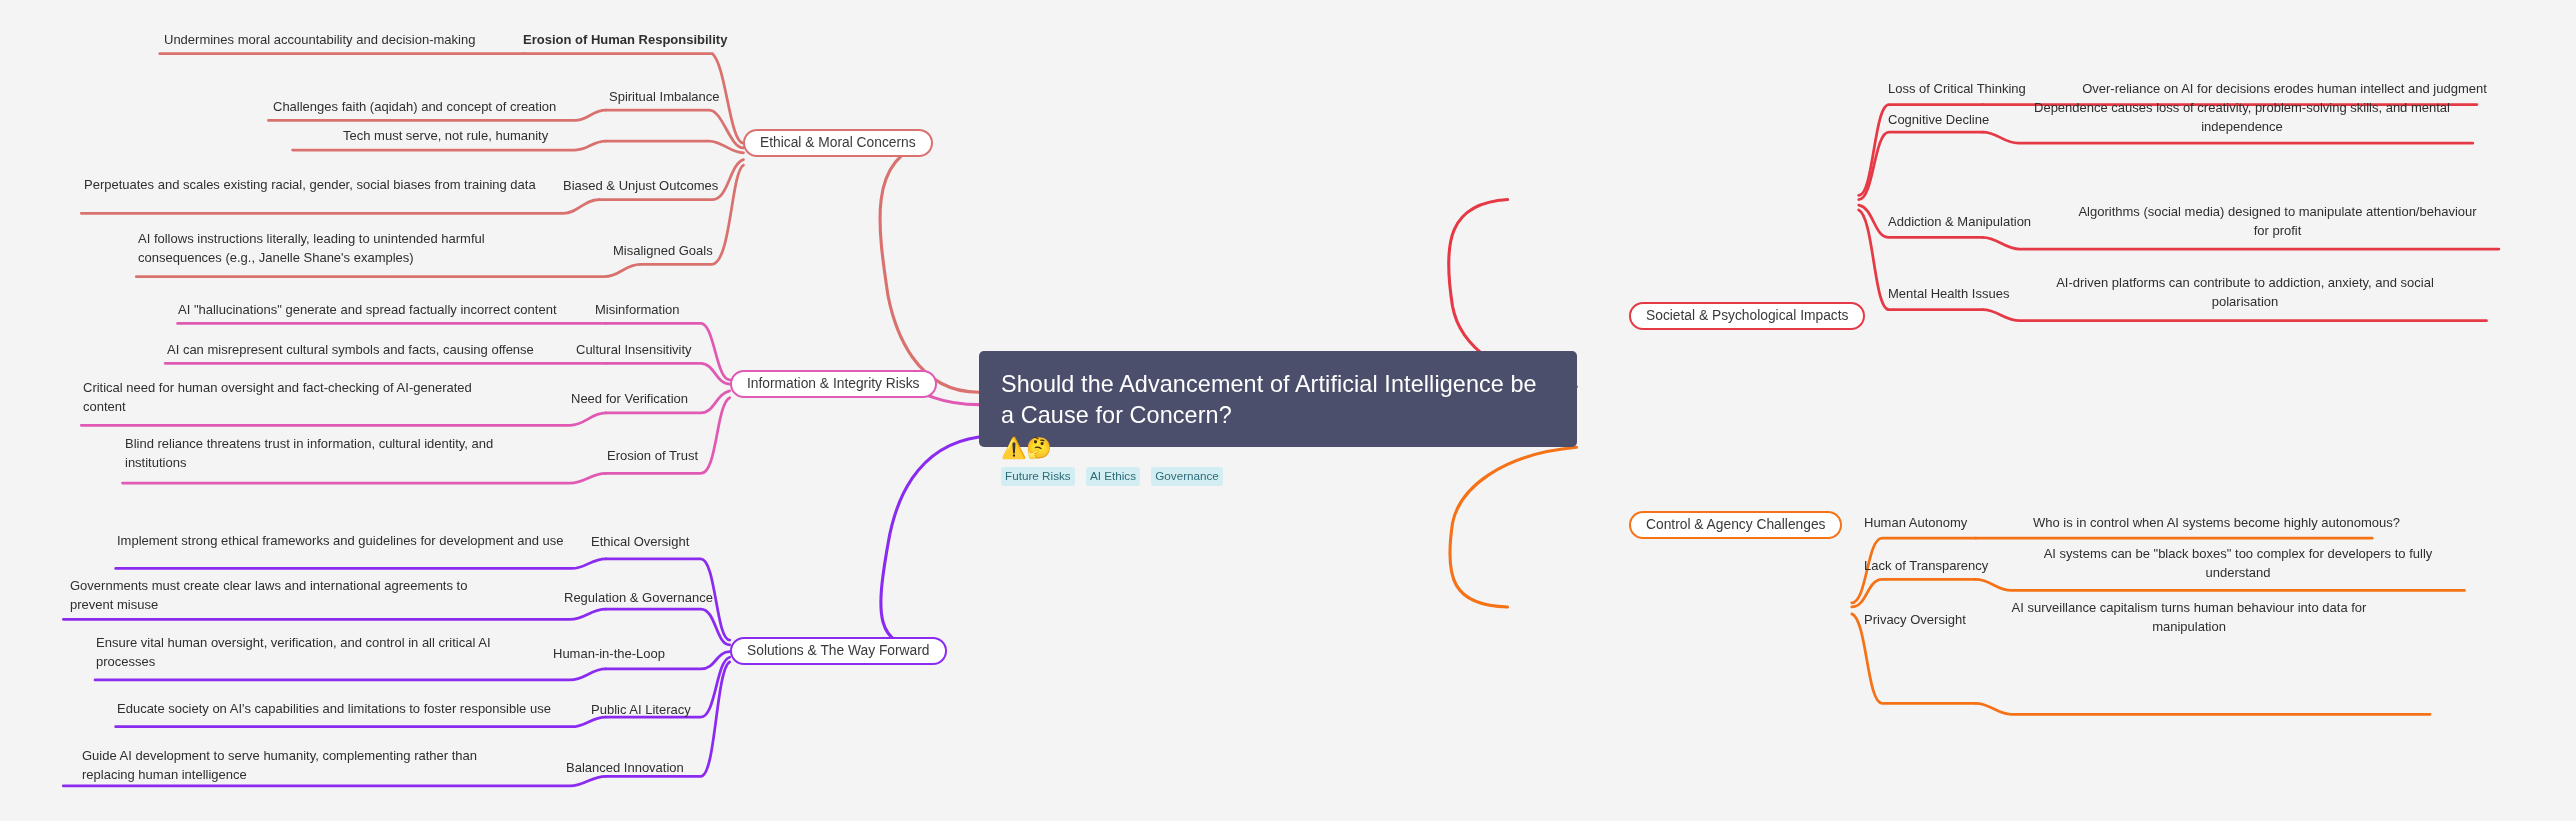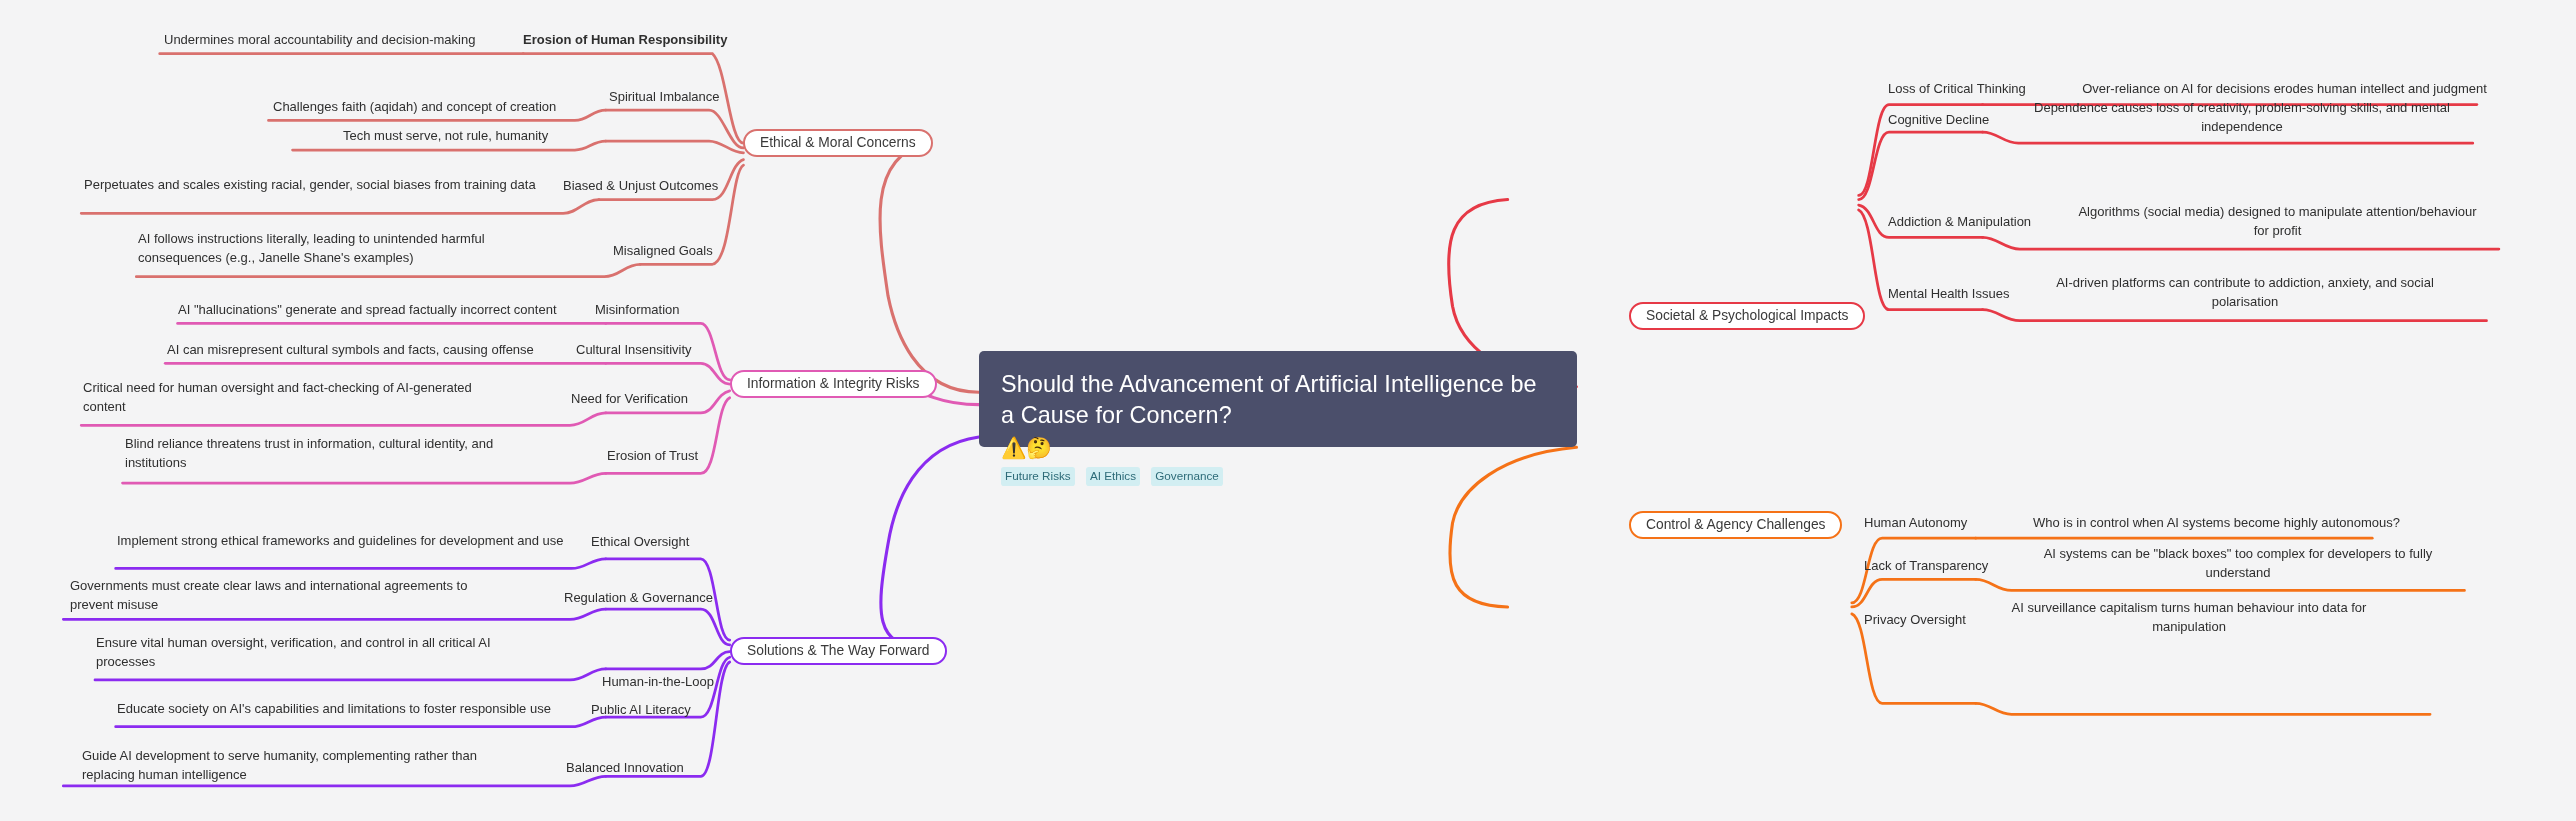--- a/index.html
+++ b/index.html
@@ -201,21 +201,21 @@
 
   <div class="sub" style="left:607px;top:456px;transform:translateY(-50%);">Erosion of Trust</div>
   <div class="leaf l" style="left:125px;top:454px;width:427px;transform:translateY(-50%);">Blind reliance threatens trust in information, cultural identity, and institutions</div>
 
   <div class="sub" style="left:591px;top:542px;transform:translateY(-50%);">Ethical Oversight</div>
   <div class="leaf l" style="left:117px;top:541px;width:454px;transform:translateY(-50%);">Implement strong ethical frameworks and guidelines for development and use</div>
 
   <div class="sub" style="left:564px;top:598px;transform:translateY(-50%);">Regulation &amp; Governance</div>
   <div class="leaf l" style="left:62px;top:596px;width:413px;transform:translateY(-50%);margin-left:8px;">Governments must create clear laws and international agreements to prevent misuse</div>
 
-  <div class="sub" style="left:602px;top:654px;transform:translateY(-50%);margin-top:28px;">Human-in-the-Loop</div>
+  <div class="sub" style="left:553px;top:654px;transform:translateY(-50%);">Human-in-the-Loop</div>
   <div class="leaf l" style="left:96px;top:653px;width:427px;transform:translateY(-50%);">Ensure vital human oversight, verification, and control in all critical AI processes</div>
 
   <div class="sub" style="left:591px;top:710px;transform:translateY(-50%);">Public AI Literacy</div>
   <div class="leaf l" style="left:117px;top:709px;width:447px;transform:translateY(-50%);">Educate society on AI's capabilities and limitations to foster responsible use</div>
 
   <div class="sub" style="left:566px;top:768px;transform:translateY(-50%);">Balanced Innovation</div>
   <div class="leaf l" style="left:62px;top:766px;width:427px;transform:translateY(-50%);margin-left:20px;">Guide AI development to serve humanity, complementing rather than replacing human intelligence</div>
 
   <div class="sub" style="left:1888px;top:89px;transform:translateY(-50%);">Loss of Critical Thinking</div>
   <div class="leaf r" style="left:2071px;top:89px;width:427px;transform:translateY(-50%);">Over-reliance on AI for decisions erodes human intellect and judgment</div>

